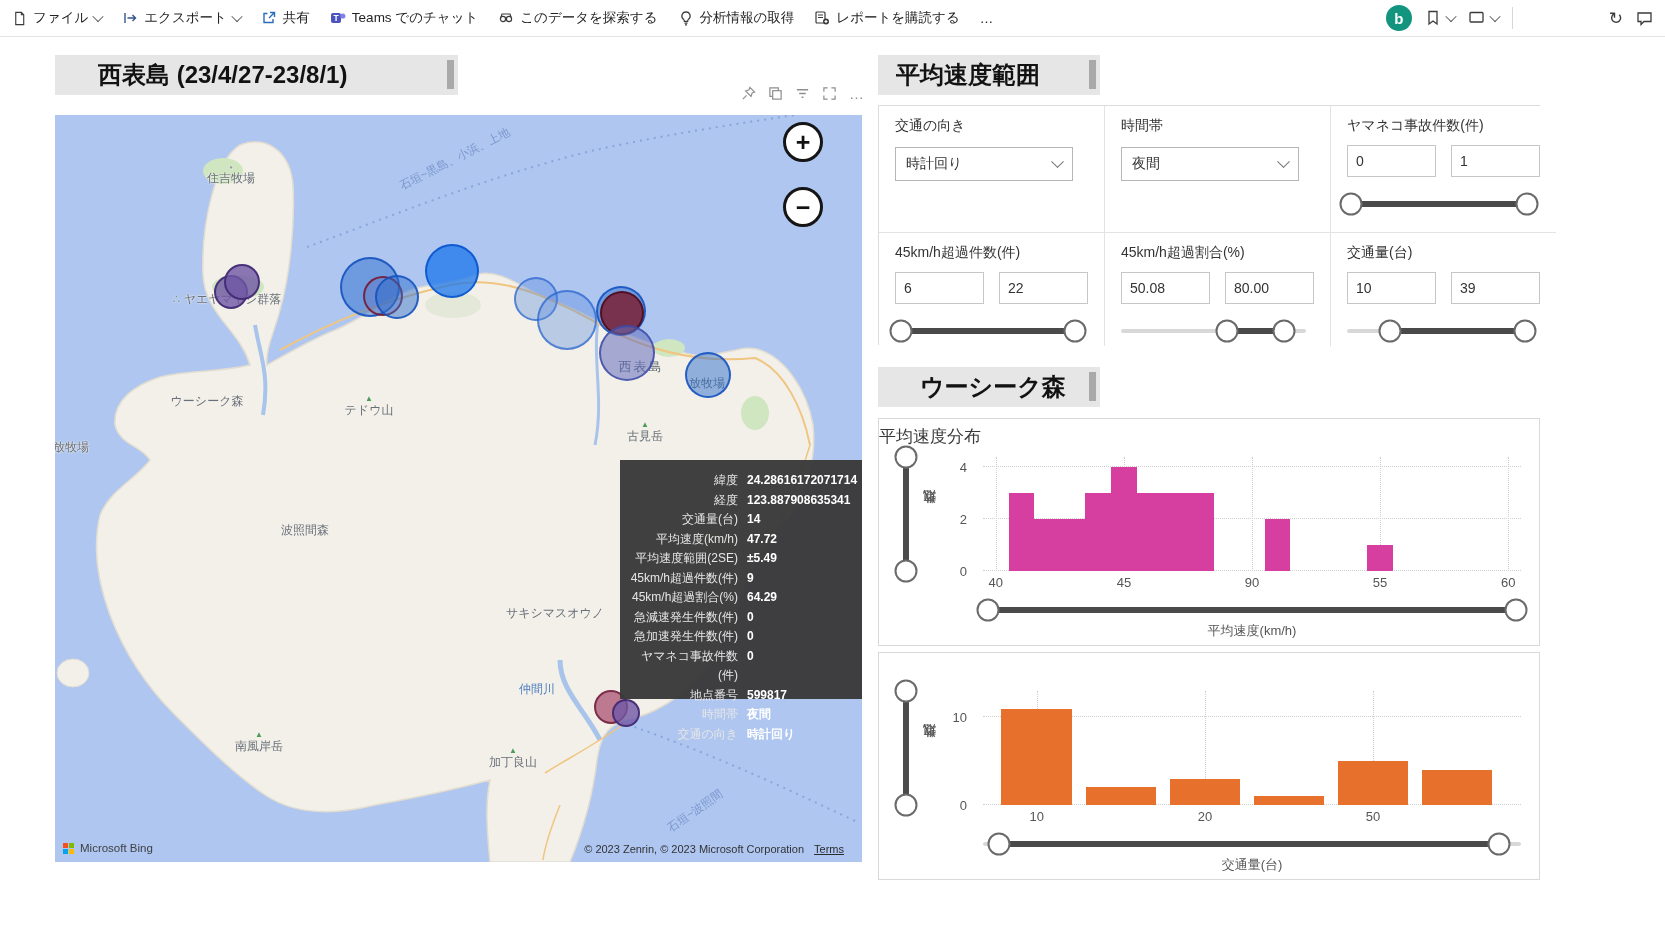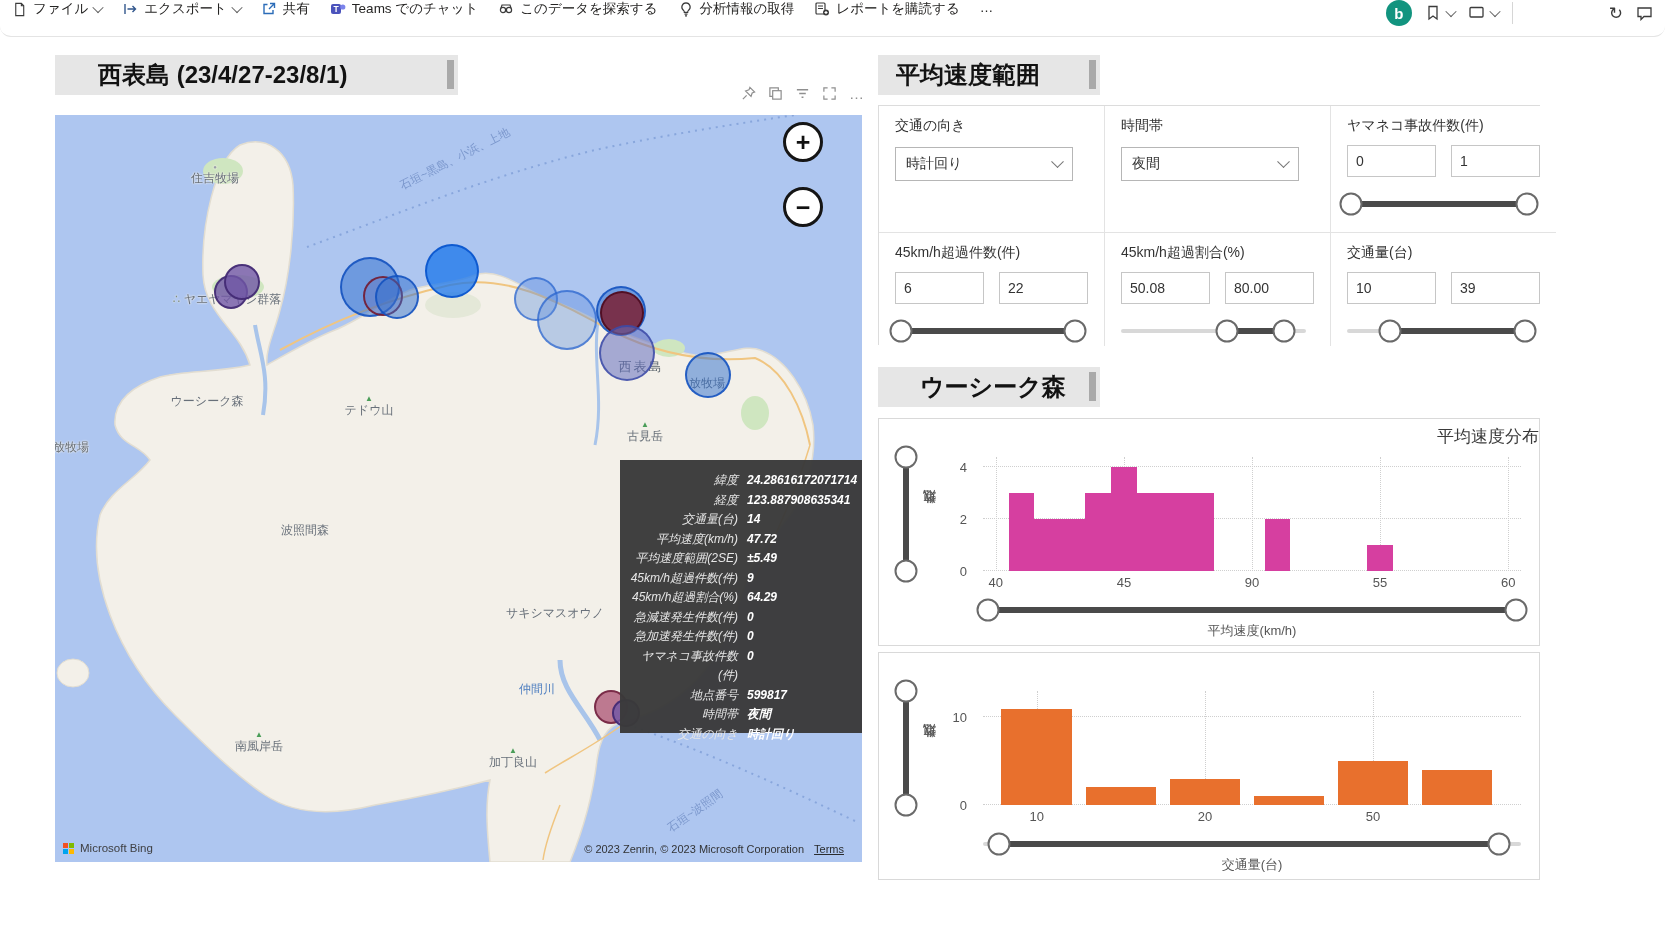--- a/index.html
+++ b/index.html
@@ -1,19 +1,19 @@
 <!DOCTYPE html>
 <html><head>
 <meta charset="utf-8">
 <style>
   html,body{margin:0;padding:0;background:#fff;font-family:"Liberation Sans","DejaVu Sans",sans-serif;}
   .stage{position:relative;width:1665px;height:931px;overflow:hidden;background:#fff;}
 
   
-  .toolbar{position:absolute;top:0;left:0;width:100%;height:37px;background:#fff;border-bottom:1px solid #e4e4e4;display:flex;align-items:flex-start;padding:0 12px;box-sizing:border-box;gap:20px;font-size:13.5px;color:#252423;border-radius:11px;}
+  .toolbar{position:absolute;top:0;left:0;width:100%;height:37px;background:#fff;border-bottom:1px solid #e4e4e4;display:flex;align-items:center;padding:0 12px;box-sizing:border-box;gap:20px;font-size:13.5px;color:#252423;}
   .tb-item{display:flex;align-items:center;gap:6px;cursor:default;white-space:nowrap;}
   .tb-ico{display:flex;align-items:center;}
   .chev{width:7px;height:7px;border-right:1.4px solid #616161;border-bottom:1.4px solid #616161;transform:rotate(45deg) translate(-1px,-1px);}
   .tb-right{margin-left:auto;display:flex;align-items:center;gap:13px;}
   .teal-circle{width:26px;height:26px;border-radius:50%;background:#12947f;color:#fff;display:flex;align-items:center;justify-content:center;font-weight:bold;font-size:15px;}
   .tb-divider{width:1px;height:22px;background:#d6d6d6;}
   .refresh-glyph{font-size:17px;color:#3b3b3b;}
 
   
   .section-title{position:absolute;background:#e6e6e6;display:flex;align-items:center;box-sizing:border-box;}
@@ -38,21 +38,21 @@
   .bubble{position:absolute;border-radius:50%;box-sizing:border-box;border:2px solid;z-index:3;}
   .bubble.blue{background:rgba(45,110,205,.5);border-color:rgba(18,80,190,.85);}
   .bubble.bright-blue{background:rgba(25,118,235,.75);border-color:rgba(10,85,205,.9);}
   .bubble.light-blue{background:rgba(90,140,220,.38);border-color:rgba(40,100,205,.7);}
   .bubble.maroon{background:rgba(122,32,52,.85);border-color:rgba(78,12,32,.9);}
   .bubble.maroon-light{background:rgba(165,70,105,.7);border-color:rgba(110,30,60,.85);}
   .bubble.purple{background:rgba(113,88,166,.8);border-color:rgba(62,38,110,.85);}
   .bubble.blue-purple{background:rgba(100,112,192,.55);border-color:rgba(55,70,165,.8);}
   .bubble.maroon-ring{background:rgba(95,100,175,.3);border-color:rgba(115,25,48,.9);}
   .map-zoom{position:absolute;left:728px;width:40px;height:40px;border:3px solid #151515;border-radius:50%;background:#fff;display:flex;align-items:center;justify-content:center;font-size:25px;font-weight:bold;color:#111;box-sizing:border-box;z-index:4;}
-  .map-tooltip{position:absolute;left:565px;top:345px;width:245px;height:273px;background:rgba(58,58,58,.97);padding:11px 12px 8px 6px;box-sizing:border-box;z-index:5;font-style:italic;}
+  .map-tooltip{position:absolute;left:565px;top:345px;width:245px;height:239px;background:rgba(58,58,58,.97);padding:11px 12px 8px 6px;box-sizing:border-box;z-index:5;}
   .tt-row{display:flex;font-size:12px;line-height:19.5px;}
   .tt-label{flex:1;text-align:right;color:#e6e6e6;padding-right:9px;}
   .tt-value{width:106px;font-weight:bold;color:#fff;text-align:left;}
   .attr-left{position:absolute;left:8px;bottom:8px;display:flex;gap:6px;align-items:center;font-size:11.5px;color:#3f4043;z-index:4;}
   .ms-logo{display:grid;grid-template-columns:5px 5px;grid-template-rows:5px 5px;gap:1px;}
   .ms-logo i{display:block;}
   .attr-right{position:absolute;right:18px;bottom:7px;font-size:11px;color:#323335;z-index:4;display:flex;gap:10px;}
   .attr-right .terms{text-decoration:underline;color:#2a2c2e;}
 
   
@@ -72,21 +72,21 @@
   .h-slider .track{position:absolute;left:0;right:0;top:50%;height:4px;margin-top:-2px;background:#d8d8d8;border-radius:2px;}
   .h-slider .sel{position:absolute;top:50%;height:6px;margin-top:-3px;background:#4a4a4a;border-radius:3px;}
   .h-slider .handle{position:absolute;top:50%;width:23px;height:23px;transform:translate(-50%,-50%);background:#fff;border:2px solid #6a6a6a;border-radius:50%;box-sizing:border-box;}
   .v-slider{position:relative;}
   .v-slider .track{position:absolute;top:0;bottom:0;left:50%;width:4px;margin-left:-2px;background:#d8d8d8;}
   .v-slider .sel{position:absolute;left:50%;width:6px;margin-left:-3px;background:#4a4a4a;}
   .v-slider .handle{position:absolute;left:50%;width:23px;height:23px;transform:translate(-50%,50%);background:#fff;border:2px solid #6a6a6a;border-radius:50%;box-sizing:border-box;}
 
   
   .chart-card{position:absolute;left:878px;width:662px;height:228px;background:#fff;border:1px solid #d9d9d9;box-sizing:border-box;}
-  .chart-title{position:absolute;top:6px;left:0;right:0;text-align:right;font-size:17px;color:#3a3a3a;}
+  .chart-title{position:absolute;top:6px;left:0;right:0;text-align:left;font-size:17px;color:#3a3a3a;}
   .plot{position:absolute;left:104px;right:18px;top:38px;bottom:74px;}
   .vgrid{position:absolute;top:0;bottom:0;border-left:1px dotted #cfcfcf;}
   .hgrid{position:absolute;left:0;right:0;border-top:1px dotted #cfcfcf;}
   .bar{position:absolute;bottom:0;}
   .xticks{position:absolute;left:104px;right:18px;top:156px;height:18px;}
   .xtick{position:absolute;transform:translateX(-50%);font-size:13px;color:#555;}
   .yticks{position:absolute;left:66px;width:30px;top:38px;bottom:74px;}
   .ytick{position:absolute;right:8px;transform:translateY(50%);font-size:13px;color:#555;}
   .ylabel{position:absolute;left:42px;top:38px;bottom:74px;display:flex;align-items:center;}
   .ylabel span{writing-mode:vertical-rl;transform:rotate(180deg);font-size:13px;color:#555;}
@@ -253,21 +253,21 @@
       <path d="M545,195 C535,240 550,280 540,330" fill="none" stroke="#a8c4ea" stroke-width="3"></path>
       <path d="M545,625 C530,595 505,575 505,545" fill="none" stroke="#a8c4ea" stroke-width="5"></path>
 
       <path d="M225,235 C280,205 330,185 395,170 C450,158 500,185 555,215 C600,238 650,248 700,243 C730,255 748,295 755,330" fill="none" stroke="#f0c580" stroke-width="2"></path>
       <path d="M755,330 C740,380 720,420 700,465" fill="none" stroke="#f0c580" stroke-width="1.5"></path>
       <path d="M570,608 C540,630 510,645 490,658" fill="none" stroke="#f0c580" stroke-width="1.5"></path>
       <path d="M505,690 C495,715 490,730 488,745" fill="none" stroke="#f0c580" stroke-width="1.5"></path>
     </svg>
 
     <div id="map-labels">
-        <div class="maplabel place-dot" style="left: 160px; top: 60px;">住吉牧場</div>
+        <div class="maplabel place-dot" style="left: 176px; top: 60px;">住吉牧場</div>
         <div class="maplabel poi" style="left: 172px; top: 184px;">ヤエヤマヤシ群落</div>
         <div class="maplabel place" style="left: 152px; top: 286px;">ウーシーク森</div>
         <div class="maplabel place" style="left: 16px; top: 332px;">放牧場</div>
         <div class="maplabel mountain" style="left: 314px; top: 292px;">テドウ山</div>
         <div class="maplabel mountain" style="left: 590px; top: 318px;">古見岳</div>
         <div class="maplabel island" style="left: 586px; top: 252px;">西表島</div>
         <div class="maplabel place" style="left: 652px; top: 268px;">放牧場</div>
         <div class="maplabel place" style="left: 250px; top: 415px;">波照間森</div>
         <div class="maplabel place" style="left: 500px; top: 498px;">サキシマスオウノ</div>
         <div class="maplabel river" style="left: 482px; top: 574px;">仲間川</div>

